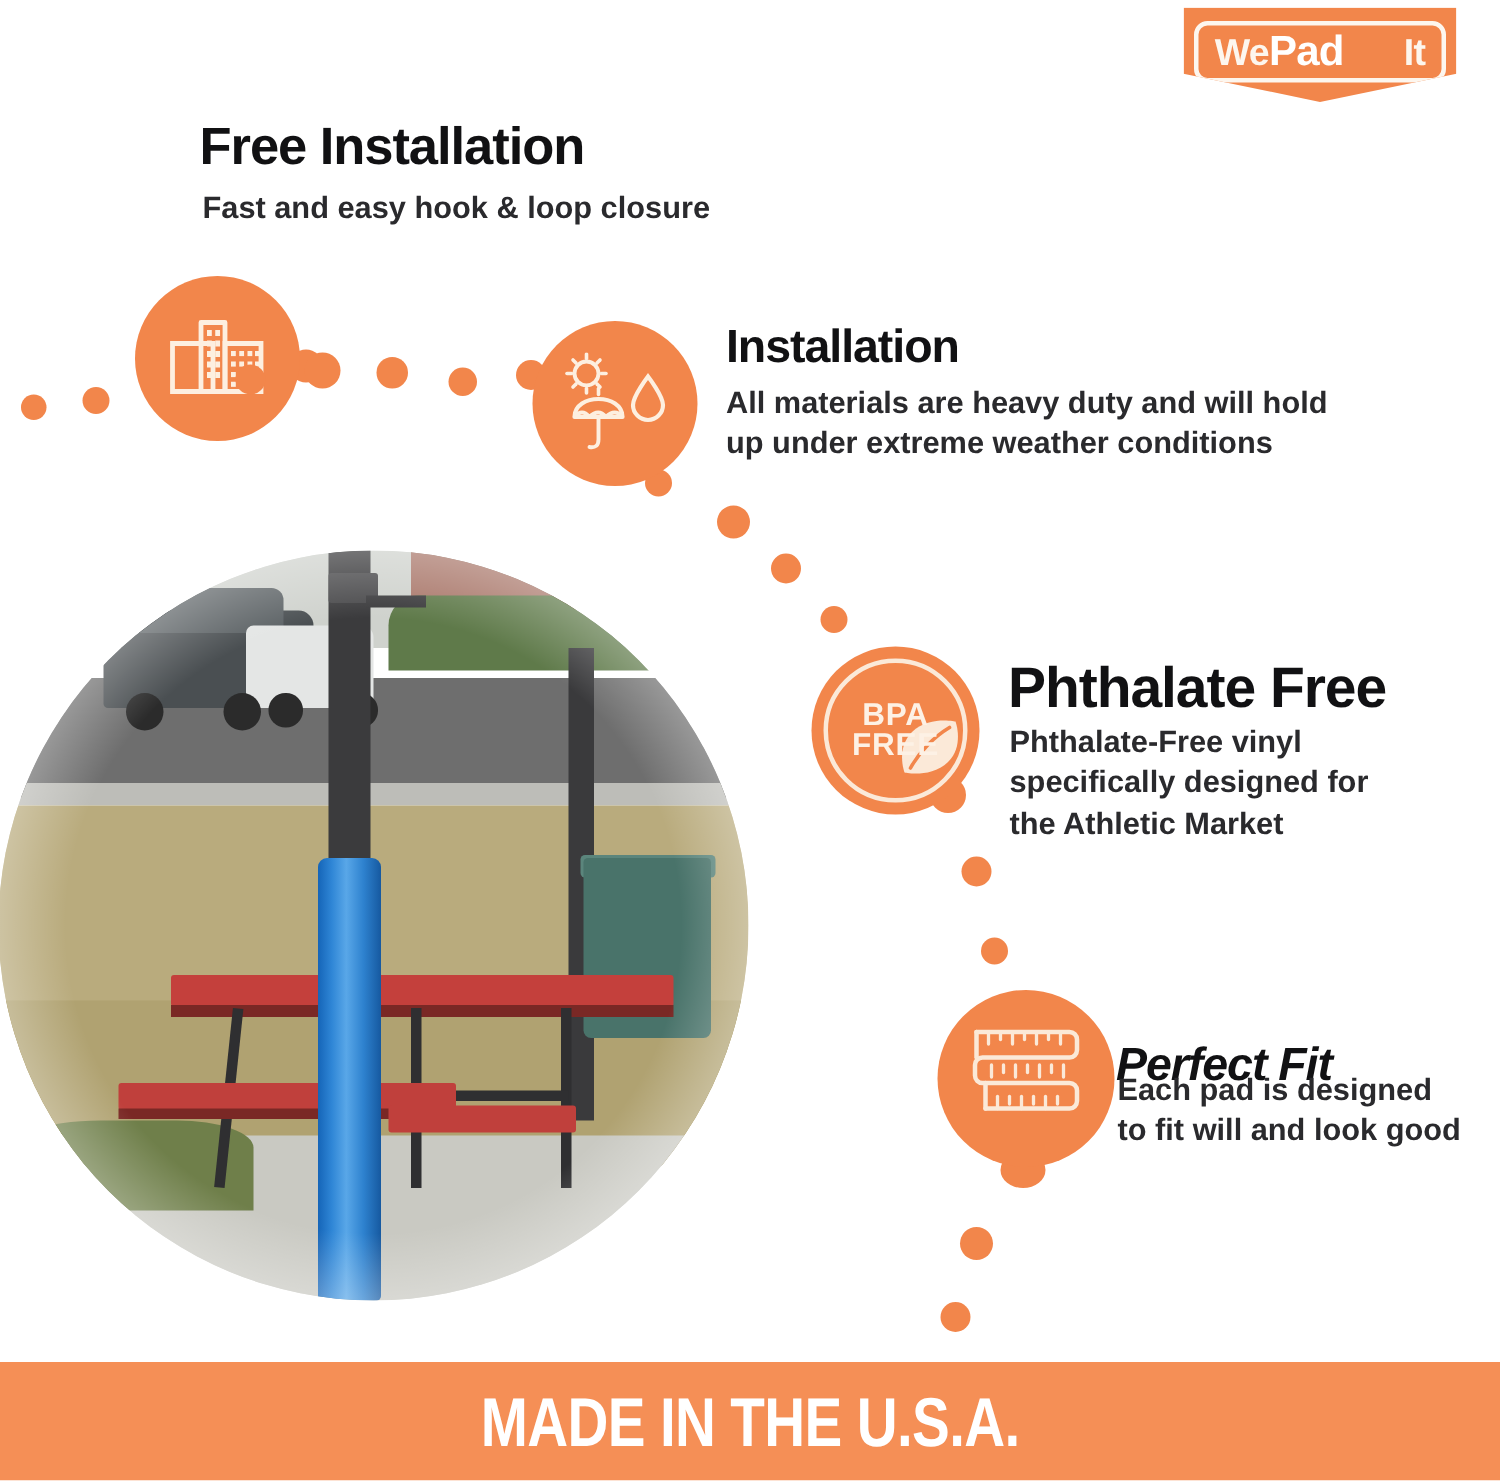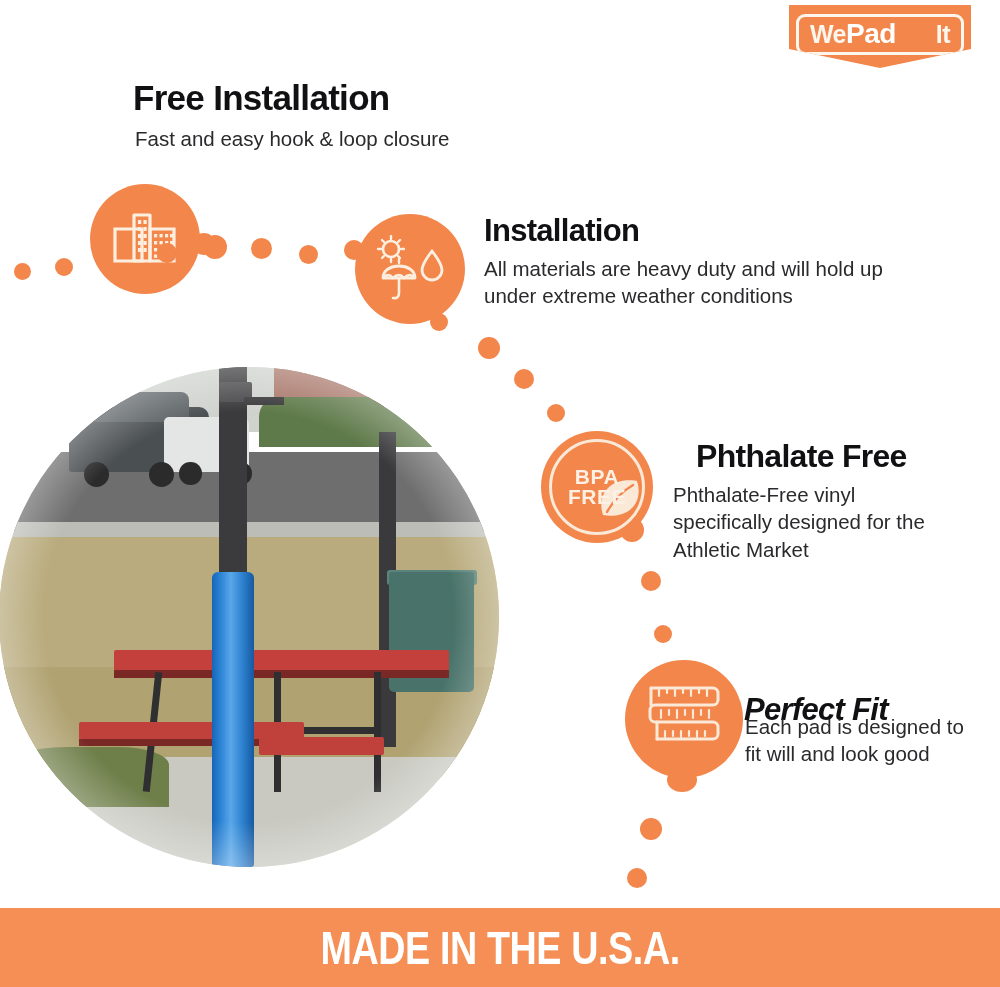--- a/index.html
+++ b/index.html
@@ -49,31 +49,31 @@
   .feature-title {
     position: absolute;
     font-weight: 800;
     color: #111113;
     letter-spacing: -0.7px;
     white-space: nowrap;
   }
   .feature-desc {
     position: absolute;
     color: #2a2a2d;
-    font-weight: 400;
+    font-weight: 700;
     line-height: 1.33;
   }
 
   #t1 { left: 133px; top: 78px;  font-size: 35px; }
   #d1 { left: 135px; top: 125px; font-size: 20.5px; white-space: nowrap; }
 
   #t2 { left: 484px; top: 213px; font-size: 31px; }
   #d2 { left: 484px; top: 255px; font-size: 20.5px; width: 420px; }
 
-  #t3 { left: 696px; top: 438px; font-size: 32px; }
+  #t3 { left: 672px; top: 438px; font-size: 38px; }
   #d3 { left: 673px; top: 481px; font-size: 20.5px; width: 265px; }
 
   #t4 { left: 744px; top: 692px; font-size: 31px; font-style: italic; }
   #d4 { left: 745px; top: 713px; font-size: 20.5px; width: 230px; }
 
   
   .icon-circle {
     position: absolute;
     background: #F2864B;
     border-radius: 50%;

